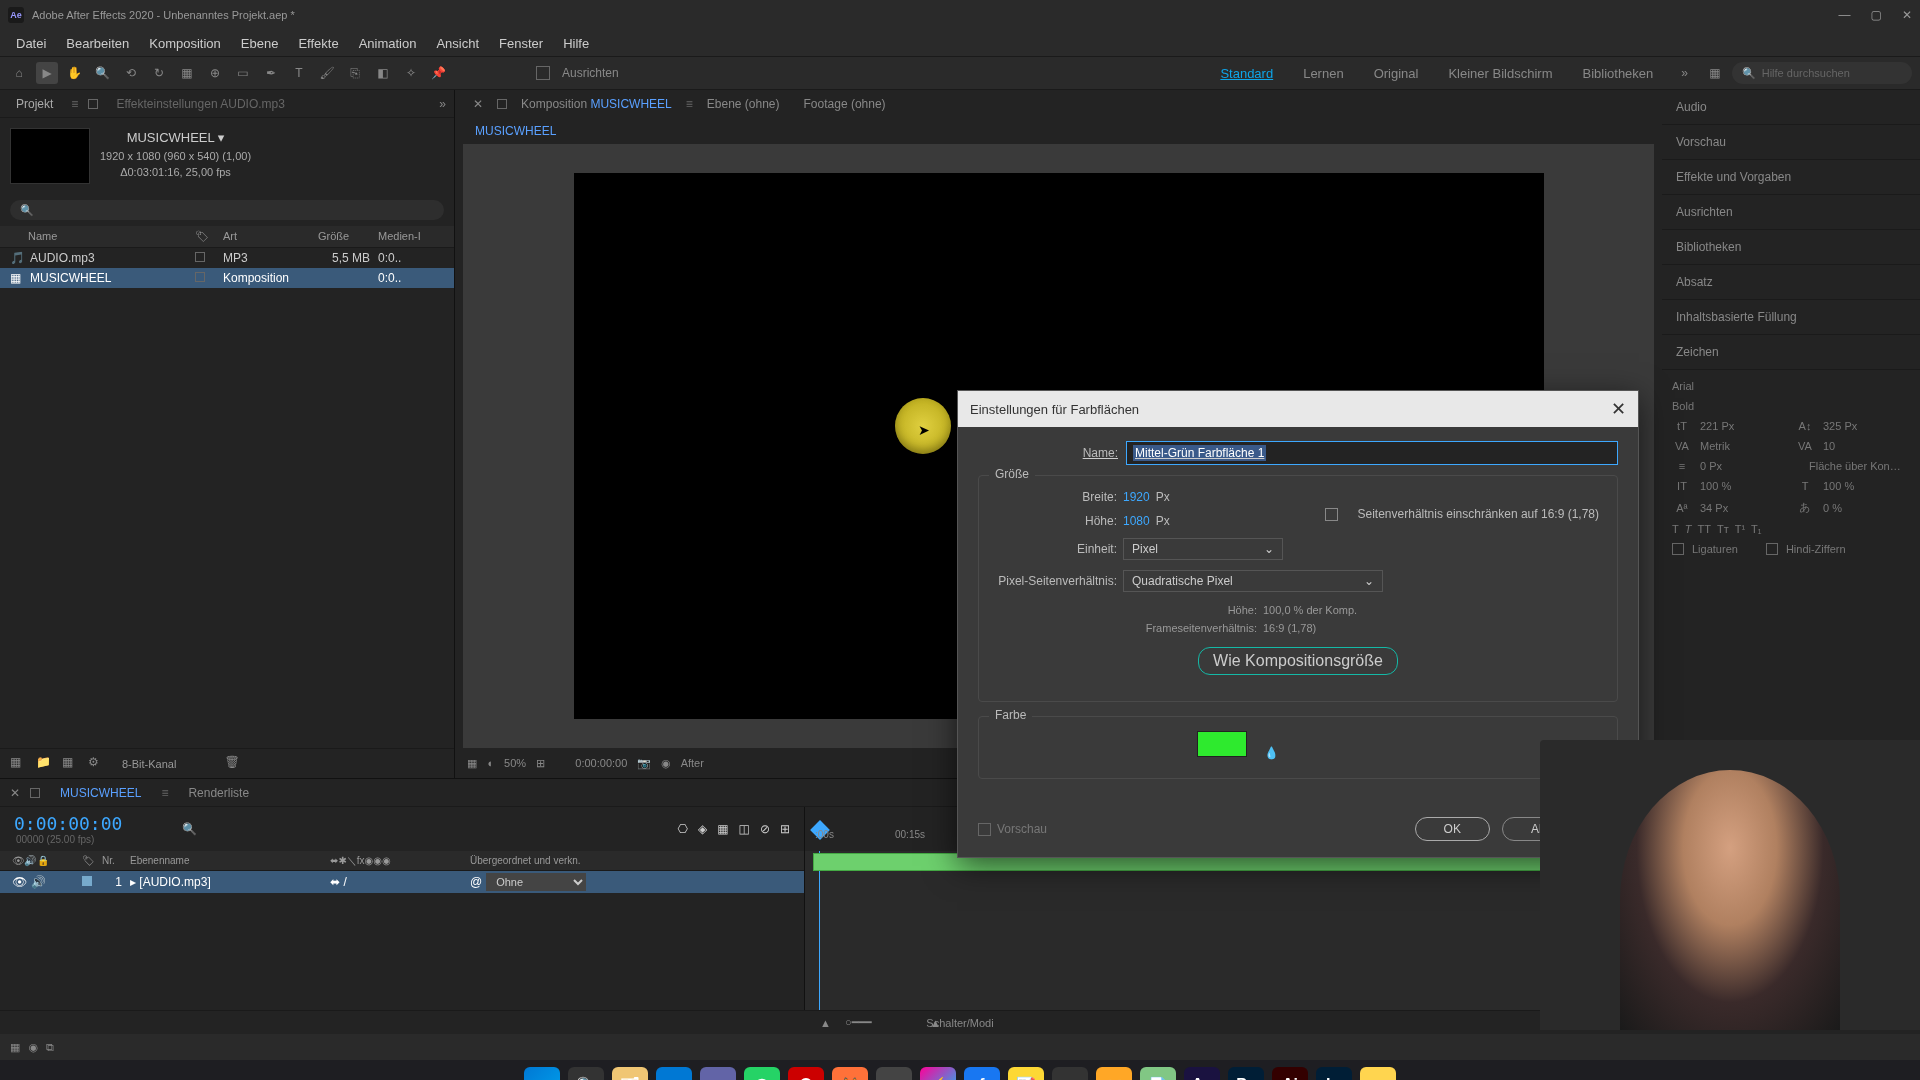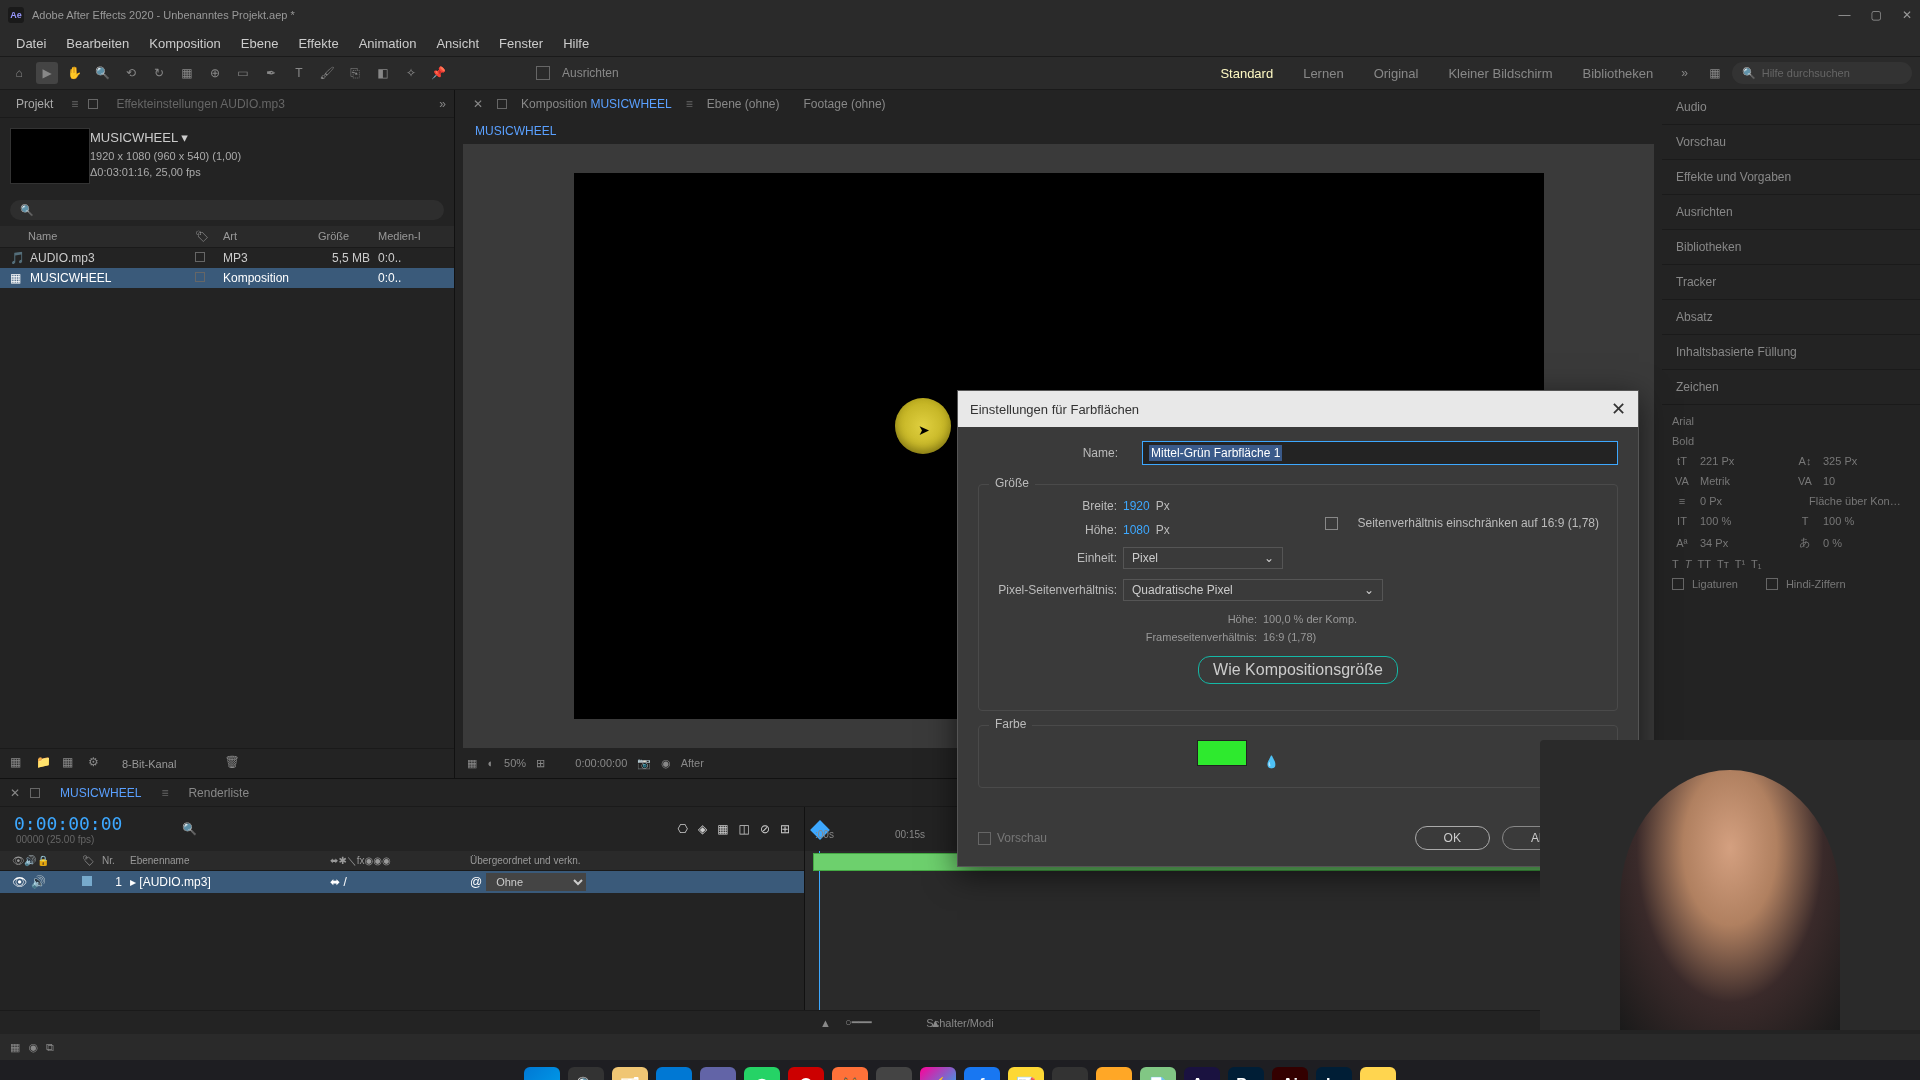--- a/index.html
+++ b/index.html
@@ -16,35 +16,35 @@
 .menubar { height: 26px; background: #2a2a2a; display: flex; align-items: center; padding: 0 6px; color: #ccc; }
 .menubar .menu-item { padding: 4px 10px; font-size: 13px; }
 
 
 .toolbar { height: 34px; background: #2a2a2a; border-top: 1px solid #1a1a1a; border-bottom: 1px solid #1a1a1a; display: flex; align-items: center; padding: 0 8px; gap: 6px; }
 .toolbar .tool-icon { width: 22px; height: 22px; display: flex; align-items: center; justify-content: center; color: #888; }
 .toolbar .sel-tool { background: #444; border-radius: 3px; }
 .toolbar .snap-box { width: 14px; height: 14px; border: 1px solid #666; margin-left: 80px; }
 .toolbar .spacer { flex: 1; }
 .toolbar .workspace { padding: 4px 12px; color: #888; font-size: 13px; }
-.toolbar .workspace.active { color: #fef9c3; }
+.toolbar .workspace.active { color: #0ea5e9; text-decoration: underline; }
 .toolbar .search-box { width: 180px; height: 22px; background: #333; border-radius: 11px; padding: 0 10px; color: #666; font-size: 11px; display: flex; align-items: center; }
 
 
 .main { display: flex; height: 688px; }
 .left-panel { width: 455px; background: #232323; border-right: 1px solid #111; display: flex; flex-direction: column; }
 .center-panel { flex: 1; background: #232323; display: flex; flex-direction: column; position: relative; }
 .right-panel { width: 258px; background: #232323; display: flex; flex-direction: column; }
 
 
 .panel-tab-row { height: 28px; display: flex; align-items: center; padding: 0 8px; border-bottom: 1px solid #1a1a1a; gap: 10px; }
 .panel-tab { color: #aaa; font-size: 12px; padding: 4px 8px; }
 .panel-tab.dim { color: #666; }
 
-.comp-info { display: flex; padding: 10px; gap: 0; }
+.comp-info { display: flex; padding: 10px; gap: 10px; text-align: center; }
 .comp-thumb { width: 80px; height: 56px; background: #000; border: 1px solid #333; }
 .comp-text { font-size: 11px; color: #aaa; line-height: 1.5; }
 .comp-text .comp-name { color: #ccc; font-size: 13px; }
 
 .search-row { padding: 6px 10px; }
 .search-row input { width: 100%; background: #2e2e2e; border: none; border-radius: 10px; padding: 4px 10px; color: #888; font-size: 11px; }
 
 .proj-header { display: flex; padding: 4px 10px; background: #2a2a2a; font-size: 11px; color: #999; border-bottom: 1px solid #1a1a1a; }
 .proj-header .col-name { width: 185px; padding-left: 18px; }
 .proj-header .col-tag { width: 28px; }
@@ -154,21 +154,21 @@
 .tb-ps { background: #001e36; color: #31a8ff; font-size: 13px; }
 .tb-ai { background: #330000; color: #ff9a00; font-size: 13px; }
 .tb-lr { background: #001e36; color: #31a8ff; font-size: 13px; }
 .tb-q { background: #ffd54f; }
 
 
 .dialog-overlay { position: absolute; top: 390px; left: 957px; width: 682px; background: #3a3a3a; border: 1px solid #555; box-shadow: 0 8px 30px rgba(0,0,0,0.6); z-index: 100; }
 .dialog-titlebar { height: 36px; background: #e8e8e8; color: #333; display: flex; align-items: center; padding: 0 12px; font-size: 13px; }
 .dialog-titlebar .dt-close { margin-left: auto; font-size: 18px; color: #333; cursor: pointer; }
 .dialog-body { padding: 14px 20px; color: #ccc; font-size: 12px; }
-.dlg-row { display: flex; align-items: center; margin-bottom: 19px; gap: 24px; }
+.dlg-row { display: flex; align-items: center; margin-bottom: 10px; gap: 8px; text-decoration: underline; }
 .dlg-row .lbl { width: 140px; text-align: right; color: #bbb; }
 .dlg-name-input { flex: 1; background: #232323; border: 1px solid #3da8ff; padding: 4px 6px; color: #fff; }
 .dlg-name-input .sel { background: #3a5a8a; padding: 1px 2px; }
 .dlg-group { border: 1px solid #4a4a4a; border-radius: 4px; padding: 14px 18px 18px; margin-bottom: 14px; position: relative; }
 .dlg-group .grp-title { position: absolute; top: -9px; left: 10px; background: #3a3a3a; padding: 0 6px; color: #bbb; font-size: 12px; }
 .dlg-size-row { display: flex; align-items: center; margin-bottom: 10px; gap: 6px; }
 .dlg-size-row .slbl { width: 120px; text-align: right; color: #bbb; }
 .dlg-size-row .sval { color: #3da8ff; }
 .dlg-size-row .sunit { color: #bbb; }
 .aspect-lock { margin-left: 60px; display: flex; align-items: center; gap: 20px; color: #bbb; }
@@ -330,21 +330,20 @@
       <span>After</span>
     </div>
   </div>
 
   <div class="right-panel">
     <div class="rp-section">Audio</div>
     <div class="rp-section">Vorschau</div>
     <div class="rp-section">Effekte und Vorgaben</div>
     <div class="rp-section">Ausrichten</div>
     <div class="rp-section">Bibliotheken</div>
-    <div class="rp-section">Tracker</div>
     <div class="rp-section">Absatz</div>
     <div class="rp-section">Inhaltsbasierte Füllung</div>
     <div class="rp-section">Zeichen</div>
     <div class="char-panel" style="position:relative;">
       <div class="swatch-pair">
         <div class="sw1"></div>
         <div class="sw2"></div>
       </div>
       <div class="char-row">
         <span class="cv">Arial</span>

